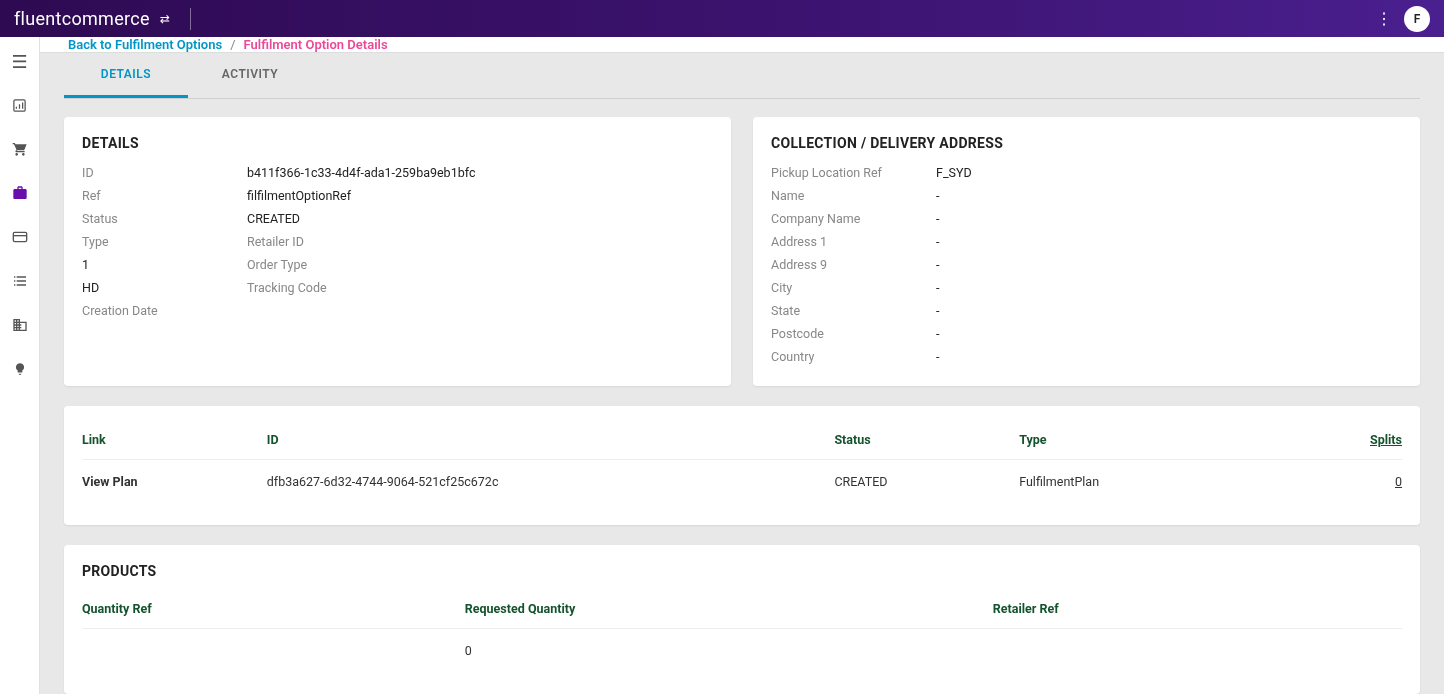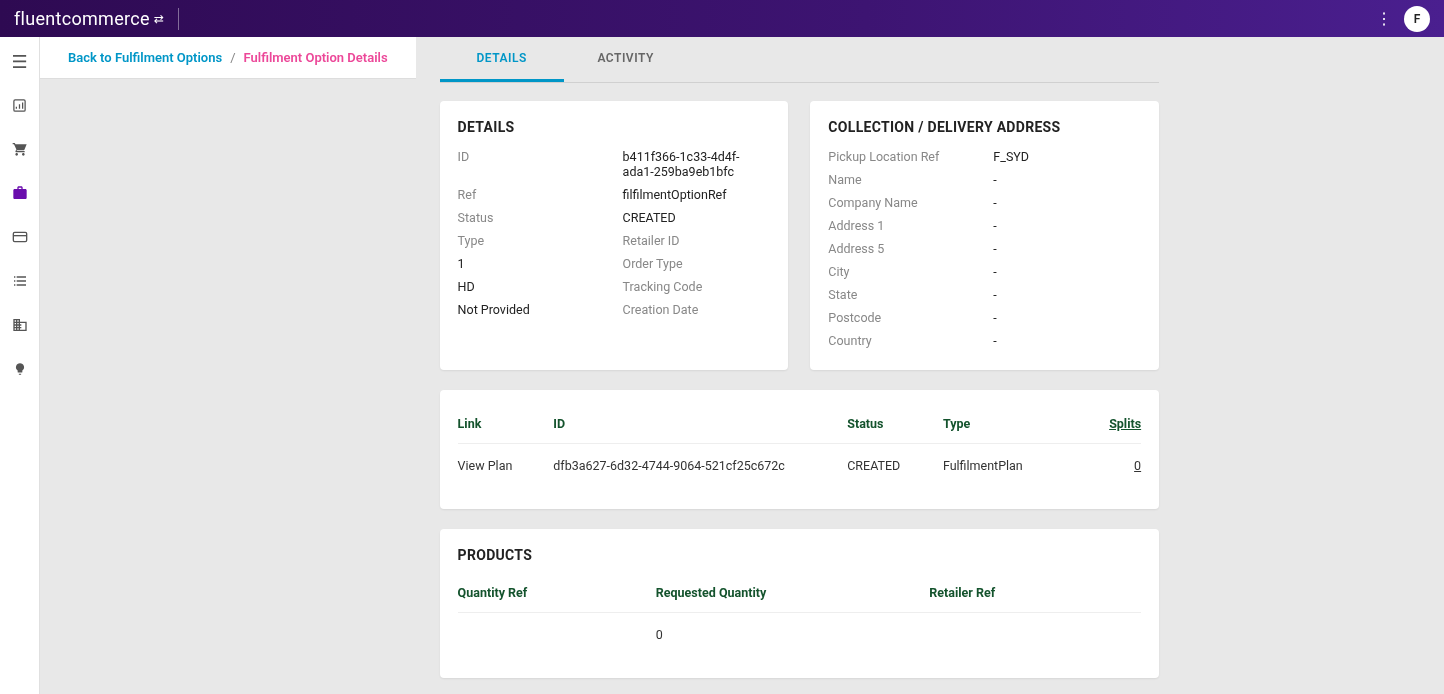--- a/index.html
+++ b/index.html
@@ -1,35 +1,35 @@
 <!DOCTYPE html>
 <html><head>
   <meta charset="utf-8">
   <style>
     * { box-sizing: border-box; margin: 0; padding: 0; }
     body { font-family: -apple-system, BlinkMacSystemFont, "Segoe UI", Roboto, Helvetica, Arial, sans-serif; background: #e8e8e8; color: #222; font-size: 13px; width: 1444px; height: 694px; overflow: hidden; }
     
     
     .top-header { height: 37px; background: linear-gradient(90deg, #2e0a52 0%, #3d1472 60%, #4a1f8f 100%); display: flex; align-items: center; justify-content: space-between; padding: 0 14px; color: white; }
-    .brand { display: flex; align-items: center; gap: 2px; }
+    .brand { display: flex; align-items: center; gap: 8px; }
     .brand-text { font-size: 18px; font-weight: 400; letter-spacing: 0.3px; }
     .brand-divider { width: 1px; height: 22px; background: rgba(255,255,255,0.4); margin-left: 14px; }
     .brand-arrows { display:inline-block; margin-left:2px; font-size: 12px; letter-spacing: -2px; }
     .header-right { display: flex; align-items: center; gap: 12px; }
     .kebab { color: white; font-size: 16px; letter-spacing: 0; }
     .avatar { width: 26px; height: 26px; border-radius: 50%; background: #fff; color: #222; display: flex; align-items: center; justify-content: center; font-size: 12px; font-weight: 600; }
     
     
     .layout { display: flex; height: calc(694px - 37px); }
     .side-rail { width: 40px; background: #fff; display: flex; flex-direction: column; align-items: center; padding-top: 12px; gap: 20px; border-right: 1px solid #e0e0e0; }
     .rail-icon { width: 24px; height: 24px; display: flex; align-items: center; justify-content: center; color: #555; font-size: 15px; cursor: pointer; }
     .rail-icon.active { color: #6a0dad; }
     .hamburger { font-size: 18px; }
     
-    .main { flex: 1; display: flex; flex-direction: row; overflow: auto; }
+    .main { flex: 1; display: flex; flex-direction: column; overflow: auto; }
     
     
     .breadcrumb-bar { height: 42px; background: #fff; display: flex; align-items: center; padding: 0 28px; border-bottom: 1px solid #ddd; font-size: 13px; }
     .breadcrumb-link { color: #0096c7; font-weight: 600; cursor: pointer; }
     .breadcrumb-sep { color: #888; margin: 0 8px; }
     .breadcrumb-current { color: #ec4899; font-weight: 600; }
     
     
     .content { padding: 0 24px 24px; }
     
@@ -48,21 +48,21 @@
     
     .kv { display: grid; grid-template-columns: 165px 1fr; row-gap: 8px; font-size: 12.5px; }
     .kv-label { color: #888; }
     .kv-value { color: #222; }
     
     
     .tbl { width: 100%; font-size: 12.5px; border-collapse: collapse; }
     .tbl th { text-align: left; font-weight: 700; color: #14532d; padding: 8px 0 12px; }
     .tbl td { padding: 14px 0; border-top: 1px solid #eee; color: #333; }
     .tbl th.right, .tbl td.right { text-align: right; text-decoration: underline; }
-    .link-cell { color: #0096c7; cursor: pointer; }
+    .link-cell { color: #0096c7; cursor: pointer; font-weight: bold; }
   </style>
 </head>
 <body>
 
 <div class="top-header">
   <div class="brand">
     <span class="brand-text">fluentcommerce</span>
     <span class="brand-arrows">⇄</span>
     <span class="brand-divider"></span>
   </div>
@@ -140,36 +140,35 @@
               <div class="kv-label">Ref</div>
               <div class="kv-value">filfilmentOptionRef</div>
               <div class="kv-label">Status</div>
               <div class="kv-value">CREATED</div>
               <div class="kv-label">Type</div>
               <div class="kv-label">Retailer ID</div>
               <div class="kv-value">1</div>
               <div class="kv-label">Order Type</div>
               <div class="kv-value">HD</div>
               <div class="kv-label">Tracking Code</div>
-              <div class="kv-value">Not Provided</div>
               <div class="kv-label">Creation Date</div>
             </div>
         </div>
         <div class="card half">
           <div class="card-title">COLLECTION / DELIVERY ADDRESS</div>
           <div class="kv" id="address-kv">
               <div class="kv-label">Pickup Location Ref</div>
               <div class="kv-value">F_SYD</div>
               <div class="kv-label">Name</div>
               <div class="kv-value">-</div>
               <div class="kv-label">Company Name</div>
               <div class="kv-value">-</div>
               <div class="kv-label">Address 1</div>
               <div class="kv-value">-</div>
-              <div class="kv-label">Address 5</div>
+              <div class="kv-label">Address 9</div>
               <div class="kv-value">-</div>
               <div class="kv-label">City</div>
               <div class="kv-value">-</div>
               <div class="kv-label">State</div>
               <div class="kv-value">-</div>
               <div class="kv-label">Postcode</div>
               <div class="kv-value">-</div>
               <div class="kv-label">Country</div>
               <div class="kv-value">-</div>
             </div>

